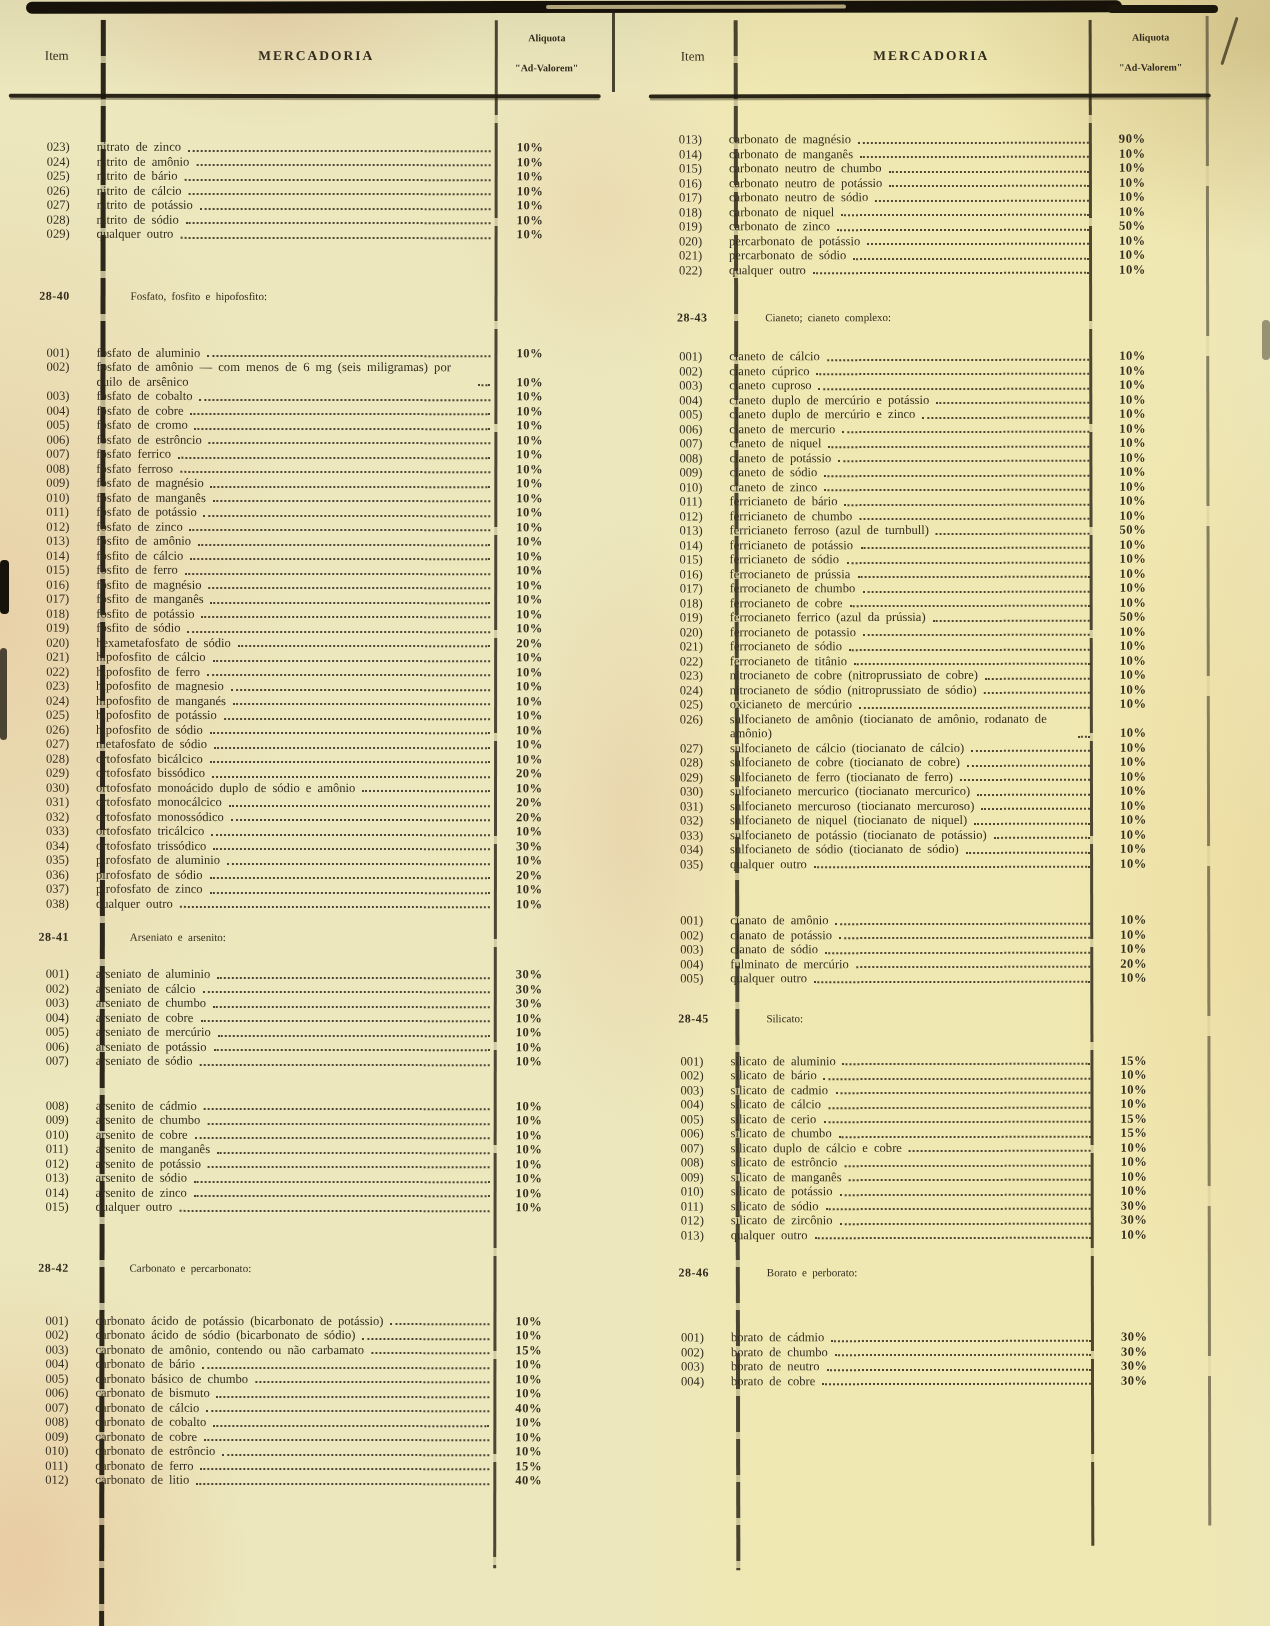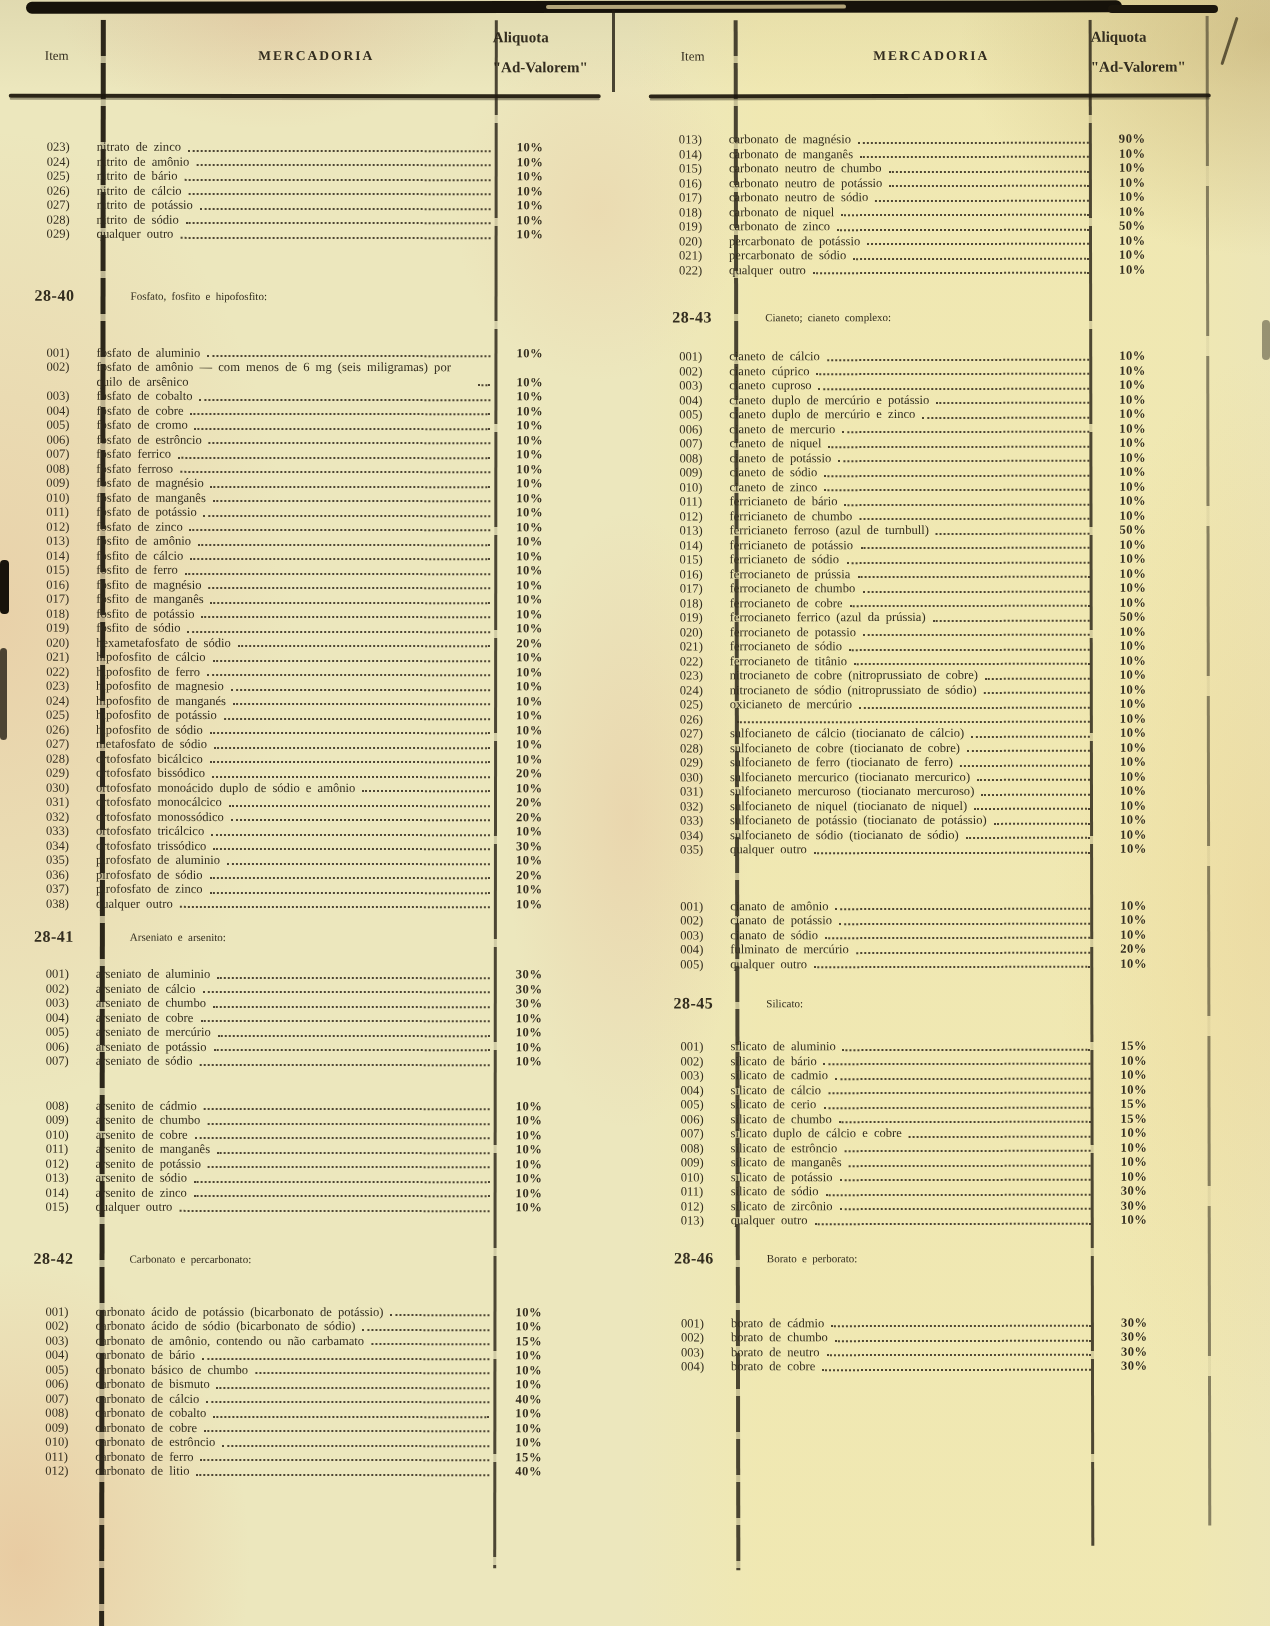--- a/index.html
+++ b/index.html
@@ -28,56 +28,56 @@
   .gutterline { position:absolute; left:612px; top:10px; width:3px; height:82px; background:rgba(32,27,16,.8); }
   
   .panel { position:absolute; top:16px; }
   .panel-left  { left:8px;   width:592px; height:1582px; transform:rotate(0.06deg); }
   .panel-right { left:650px; width:562px; height:1570px; transform:rotate(-0.1deg); }
   .phead { position:relative; display:flex; height:78px; }
   .hline { position:absolute; left:0; right:0; top:78px; height:3.5px; background:#2b2517;
            box-shadow:0 3px 0 -1px rgba(43,37,23,.4); border-radius:2px; }
   .ph-item { box-sizing:border-box; padding-top:32px; text-align:center; font-size:13px; }
   .ph-merc { box-sizing:border-box; padding-top:32px; text-align:center; font-size:13.5px; font-weight:bold; letter-spacing:2px;padding-left:35px; }
-  .ph-aliq { box-sizing:border-box; padding-top:14px; text-align:left; font-size:15px; font-weight:bold; flex:1; line-height:15px; }
+  .ph-aliq { box-sizing:border-box; padding-top:14px; text-align:center; font-size:10px; font-weight:bold; flex:1; line-height:15px; }
   .ph-aliq .q2 { display:block; margin-top:15px; font-weight:bold; }
   .panel-left  .ph-item { width:96px; } .panel-left  .ph-merc { width:388px; }
   .panel-right .ph-item { width:88px; } .panel-right .ph-merc { width:354px; }
   
   .vl { position:absolute; top:4px; }
   .vl-item { width:4.5px; background:repeating-linear-gradient(180deg, rgba(28,23,13,.92) 0 36px, rgba(28,23,13,.22) 36px 43px); }
   .vl-rate { width:2.5px; background:repeating-linear-gradient(180deg, rgba(36,30,18,.8) 0 95px, rgba(36,30,18,.14) 95px 103px); }
   .panel-left  .vl-item { left:92px;  bottom:-34px; }
   .panel-left  .vl-rate { left:486px; bottom:30px; }
   .panel-right .vl-item { left:85px;  width:3.5px; bottom:16px; opacity:.85; }
   .panel-right .vl-rate { left:440px; bottom:40px; }
   .vl-edge { position:absolute; right:2px; top:0; bottom:60px; width:3px; opacity:.55;
              background:repeating-linear-gradient(180deg, rgba(30,25,14,.9) 0 150px, rgba(30,25,14,.1) 150px 170px); }
   
   .pbody { position:absolute; top:88px; left:0; right:0; font-size:12.6px; line-height:14.5px; }
   .sec-head { display:flex; line-height:16px; }
-  .sec-code { font-weight:bold; text-align:center; letter-spacing:.5px; font-size:16px; }
+  .sec-code { font-weight:bold; text-align:center; letter-spacing:.5px; font-size:12px; }
   .panel-left  .sec-code { width:92px; }
   .panel-right .sec-code { width:86px; }
   .sec-title { margin-left:30px; font-size:11px; word-spacing:2.5px; }
   .row { display:flex; align-items:flex-end; }
   .row.gap { margin-top:30px; }
   .num  { flex:none; width:50px; align-self:flex-start; white-space:nowrap; }
   .panel-left  .num { margin-left:38px; }
   .panel-right .num { margin-left:30px; }
   .name { flex:0 1 auto; word-spacing:3px; }
   .dots { flex:1 0 12px; border-bottom:2.4px dotted rgba(56,48,33,.88); margin:0 4px 3px 7px; align-self:flex-end; }
   .rate { flex:none; box-sizing:border-box; font-weight:bold; letter-spacing:.5px; white-space:nowrap; }
   .panel-left  .rate { width:106px; padding-left:22px; }
   .panel-right .rate { width:118px; padding-left:26px; }
   
   .panel-left  .s0 .items { margin-top:36px; }
   .panel-left  .s1 { margin-top:46px; } .panel-left .s1 .items { margin-top:42px; }
   .panel-left  .s2 { margin-top:18px; } .panel-left .s2 .items { margin-top:22px; }
-  .panel-left  .s3 { margin-top:36px; } .panel-left .s3 .items { margin-top:38px; }
+  .panel-left  .s3 { margin-top:45px; } .panel-left .s3 .items { margin-top:38px; }
   .panel-right .s0 .items { margin-top:28px; }
   .panel-right .s1 { margin-top:32px; } .panel-right .s1 .items { margin-top:24px; }
   .panel-right .s2 { margin-top:42px; } .panel-right .s2 .items { margin-top:40px; }
   .panel-right .s3 { margin-top:24px; } .panel-right .s3 .items { margin-top:28px; }
   .panel-right .s4 { margin-top:22px; } .panel-right .s4 .items { margin-top:50px; }
 </style>
 </head>
 <body>
 
 <div id="page">
@@ -797,20 +797,21 @@
               <span class="rate">10%</span>
             </div>
             <div class="row">
               <span class="num">025)</span>
               <span class="name">oxicianeto de mercúrio</span>
               <span class="dots"></span>
               <span class="rate">10%</span>
             </div>
             <div class="row">
               <span class="num">026)</span>
+              <span class="name">sulfocianeto de amônio (tiocianato de amônio, rodanato de amônio)</span>
               <span class="dots"></span>
               <span class="rate">10%</span>
             </div>
             <div class="row">
               <span class="num">027)</span>
               <span class="name">sulfocianeto de cálcio (tiocianato de cálcio)</span>
               <span class="dots"></span>
               <span class="rate">10%</span>
             </div>
             <div class="row">

